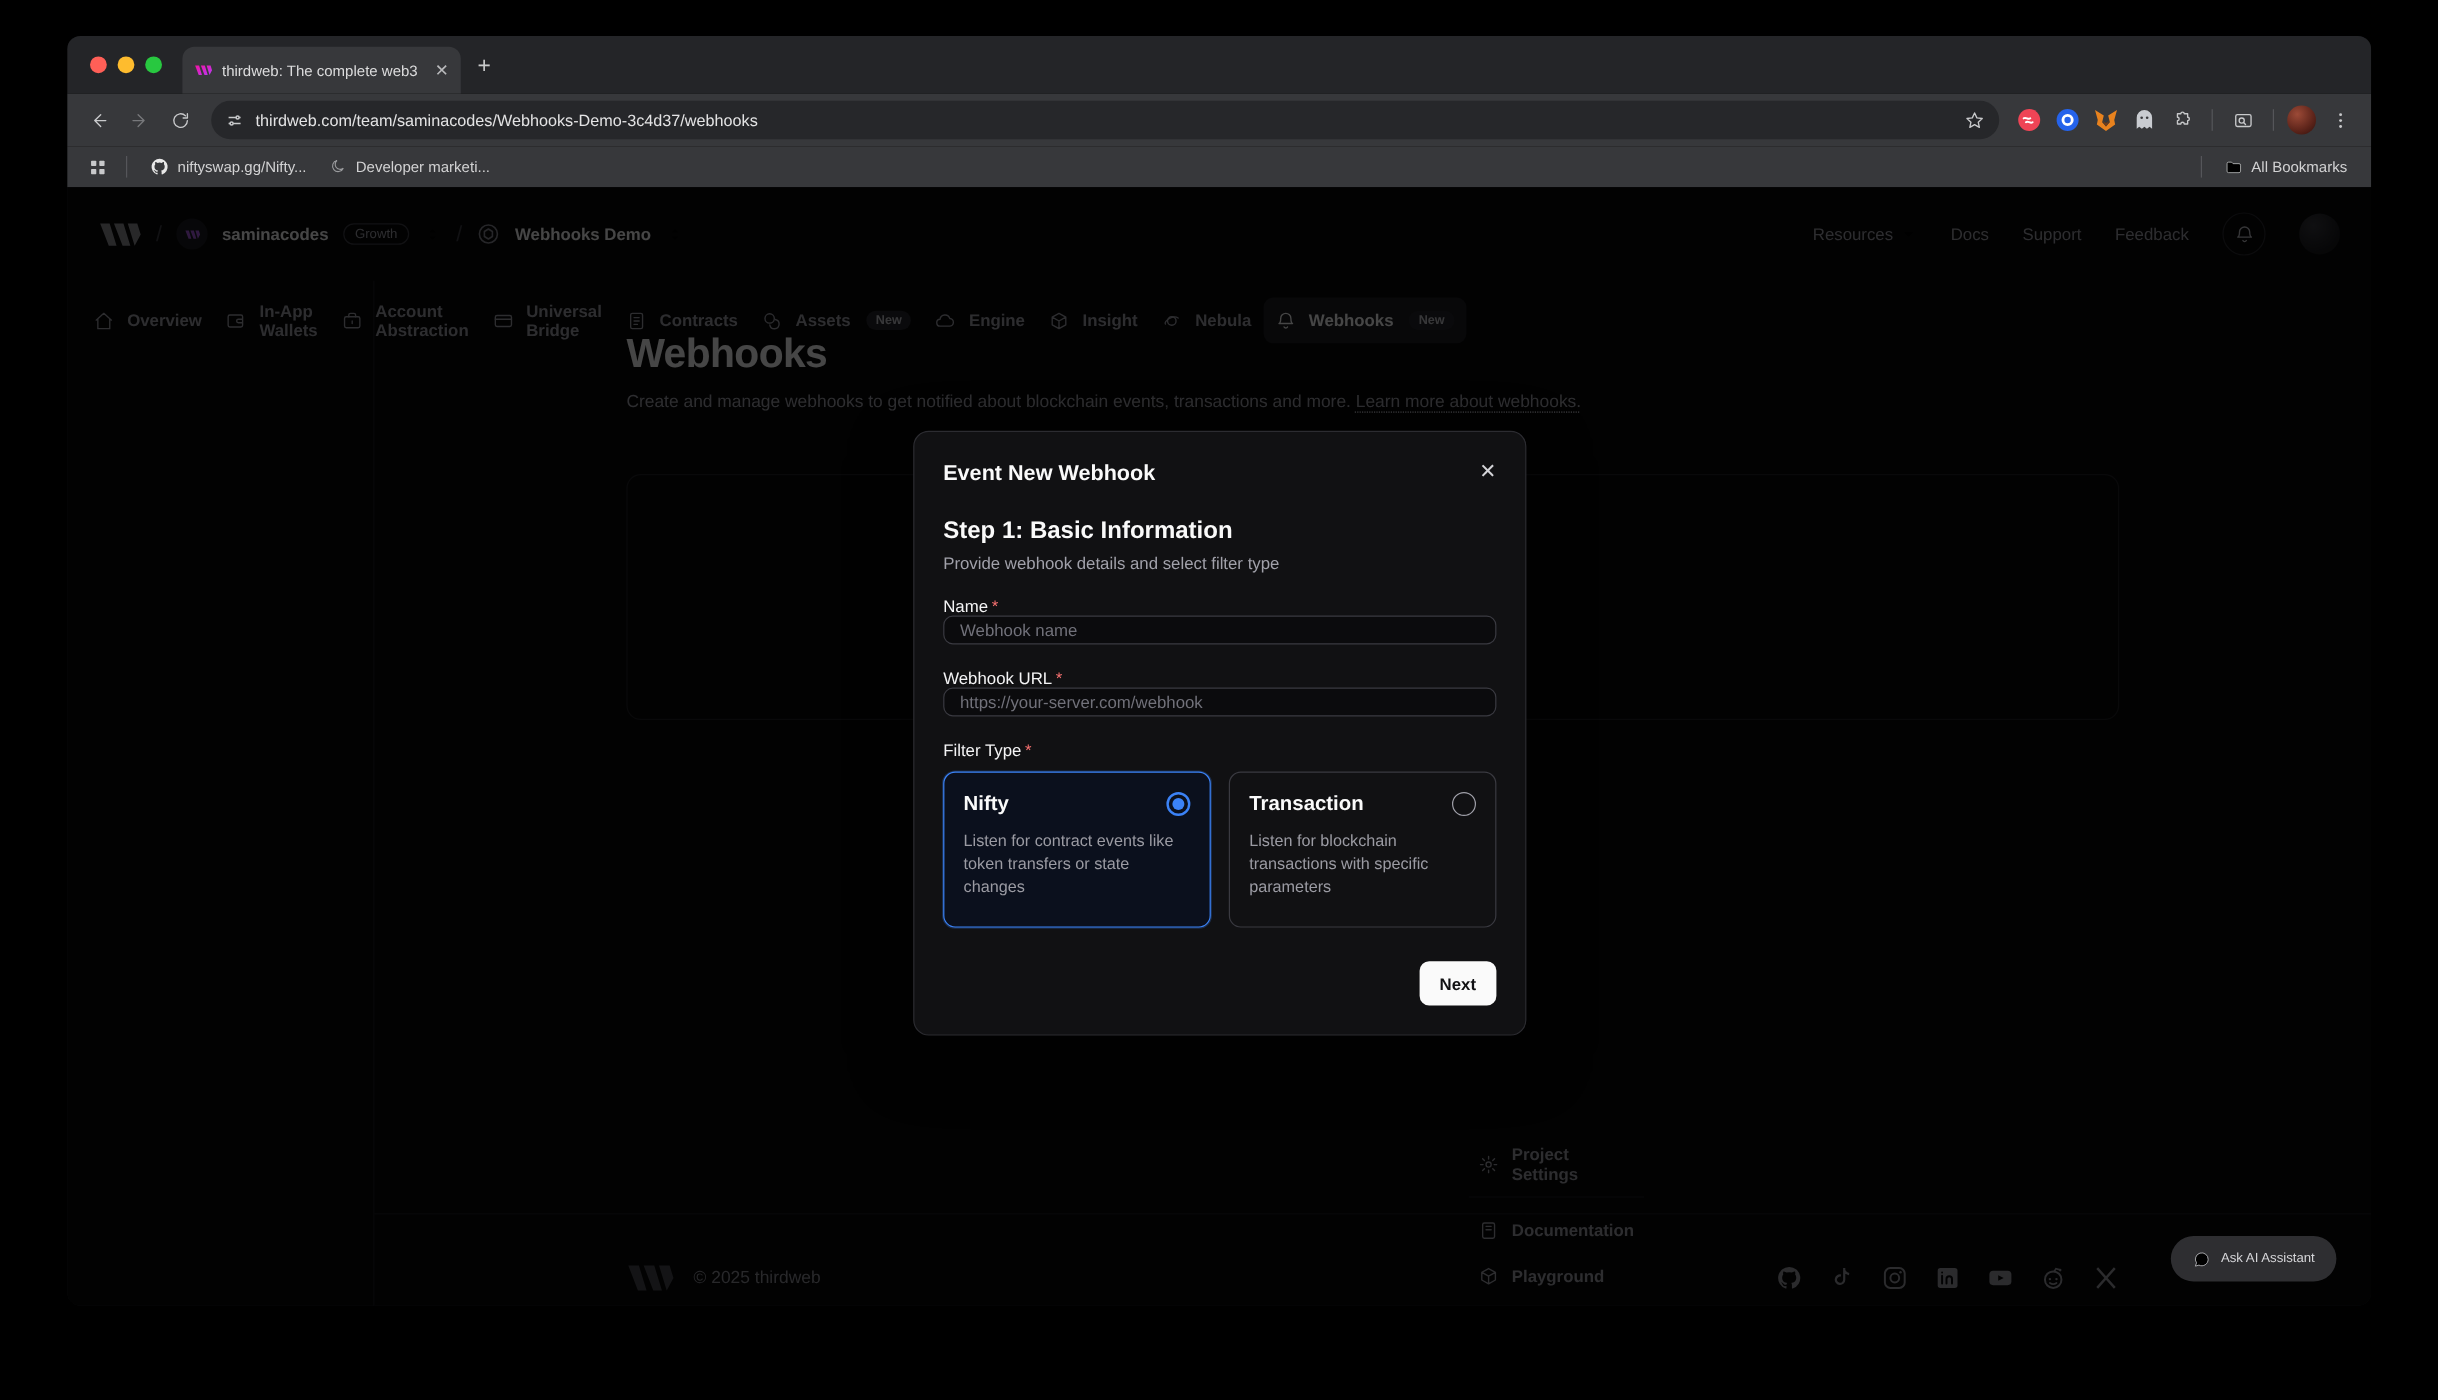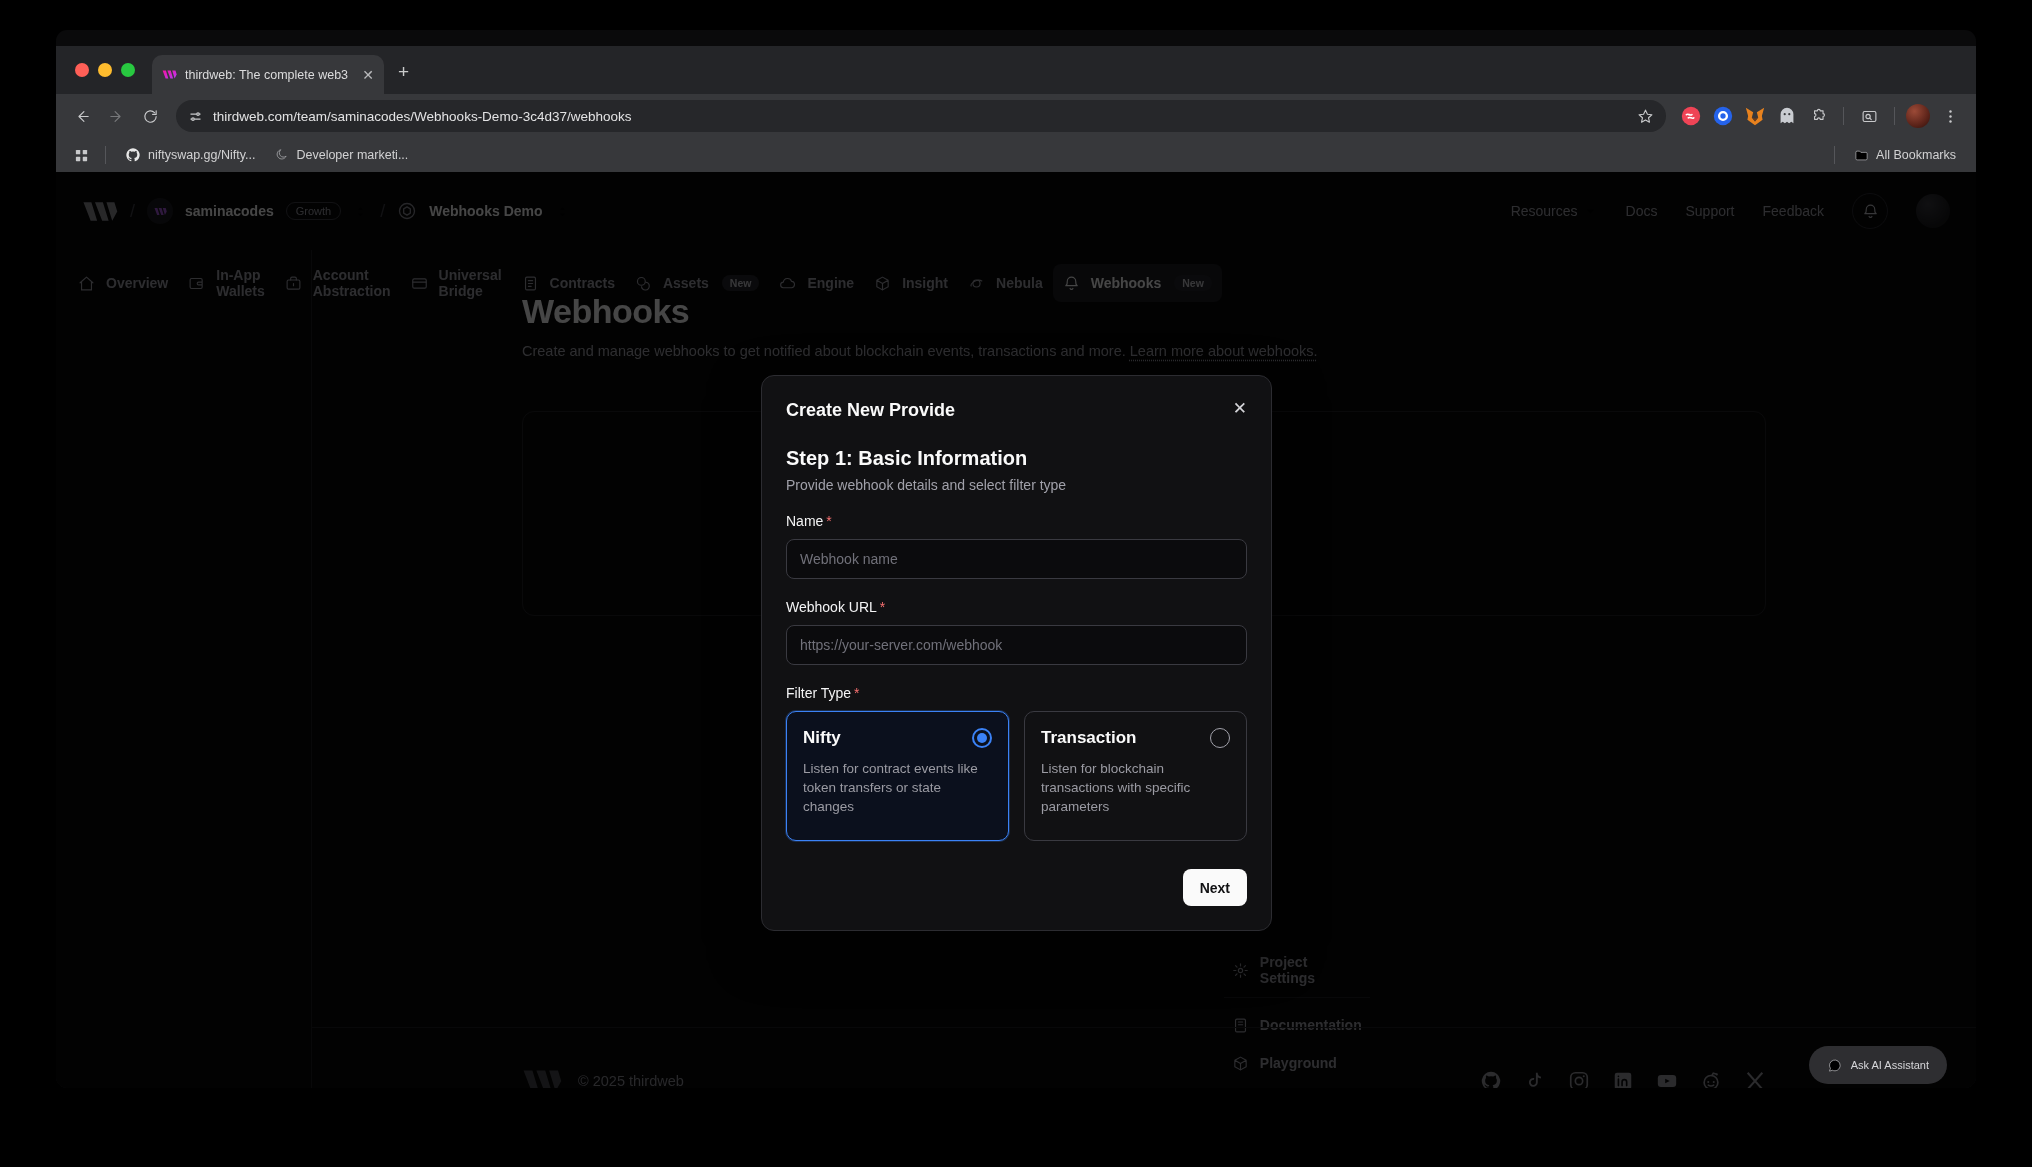--- a/index.html
+++ b/index.html
@@ -4,21 +4,21 @@
 <style>
   * { margin:0; padding:0; box-sizing:border-box; }
   html,body { width:2032px; height:1167px; background:#000; overflow:hidden;
               font-family:"Liberation Sans","DejaVu Sans",sans-serif; }
 
   
   .window { position:absolute; left:56px; top:30px; width:1920px; height:1058px;
             border-radius:11px; overflow:hidden; background:#0a0a0b;
             box-shadow:0 20px 60px rgba(0,0,0,.8); display:flex; flex-direction:column; }
 
-  .titlebar { height:48px; background:#242528; position:relative; flex:none;margin-top:16px; }
+  .titlebar { height:48px; background:#242528; position:relative; flex:none; }
   .traffic { position:absolute; left:19px; top:17px; display:flex; gap:9px; }
   .traffic span { width:14px; height:14px; border-radius:50%; display:block; }
   .tl-red{background:#ff5f57}.tl-yellow{background:#febc2e}.tl-green{background:#28c840}
   .tab { position:absolute; left:96px; top:9px; width:232px; height:39px; background:#37383b;
          border-radius:10px 10px 0 0; display:flex; align-items:center; padding:0 10px; gap:8px; }
   .tab-title { color:#dcdcdd; font-size:12.5px; white-space:nowrap; overflow:hidden; flex:1; }
   .tab-close { color:#b9babc; font-size:14px; flex:none; cursor:default; }
   .newtab { position:absolute; left:342px; top:16px; color:#c9cacb; font-size:19px; line-height:1; }
 
   .toolbar { height:44px; background:#37383b; display:flex; align-items:center;
@@ -91,21 +91,21 @@
   .modal { position:absolute; left:50%; margin-left:-255px; top:203px; width:511px; z-index:40;
            background:#111113; border:1px solid #2c2c31; border-radius:13px; padding:24px;
            box-shadow:0 18px 50px rgba(0,0,0,.65); }
   .modal-title-row { display:flex; align-items:flex-start; }
   .modal-title { color:#fafafa; font-size:18px; font-weight:600; }
   .modal-close { margin-left:auto; color:#d4d4d8; font-size:17px; line-height:1; }
   .step-title { margin-top:26px; color:#fafafa; font-size:20px; font-weight:700; }
   .step-sub { margin-top:7px; color:#a1a1aa; font-size:14px; }
   .f-label { margin-top:20px; color:#f4f4f5; font-size:14px; font-weight:500; }
   .req { color:#f87171; margin-left:3px; }
-  .t-input { margin-top:10px; width:100%; height:40px; background:#0b0b0d; border:1px solid #3a3a41;
+  .t-input { margin-top:0; width:100%; height:24px; background:#0b0b0d; border:1px solid #3a3a41;
              border-radius:8px; padding:0 13px; color:#f9a8d4; font-size:14px;
              font-family:"Liberation Sans","DejaVu Sans",sans-serif; }
   .t-input::placeholder { color:#71717a; }
   .cards { margin-top:10px; display:grid; grid-template-columns:1fr 1fr; gap:15px; }
   .opt-card { border:1px solid #3a3a41; border-radius:10px; padding:16px; min-height:130px; }
   .opt-card.selected { border:1.5px solid #3b82f6; background:#0b101d;
                        box-shadow:0 0 0 1px rgba(59,130,246,.25); }
   .opt-head { display:flex; align-items:center; }
   .opt-title { color:#fafafa; font-size:17px; font-weight:600; }
   .radio { margin-left:auto; width:20px; height:20px; border-radius:50%;
@@ -465,21 +465,21 @@
 
     <div class="ai-btn">
       <svg class="icn-s" viewBox="0 0 24 24" style="stroke:#d6d6d9">
         <path d="M21 12a8.5 8.5 0 0 1-12.3 7.6L4 21l1.5-4.4A8.5 8.5 0 1 1 21 12z"></path>
         </svg>
       <span>Ask AI Assistant</span>
     </div>
 
     <div class="modal">
       <div class="modal-title-row">
-        <span class="modal-title">Create New Provide</span>
+        <span class="modal-title">Event New Webhook</span>
         <span class="modal-close">✕</span>
       </div>
       <div class="step-title">Step 1: Basic Information</div>
       <div class="step-sub">Provide webhook details and select filter type</div>
 
       <div class="f-label">
         <span>Name</span><span class="req">*</span></div>
       <input class="t-input" placeholder="Webhook name" style="">
 
       <div class="f-label">

